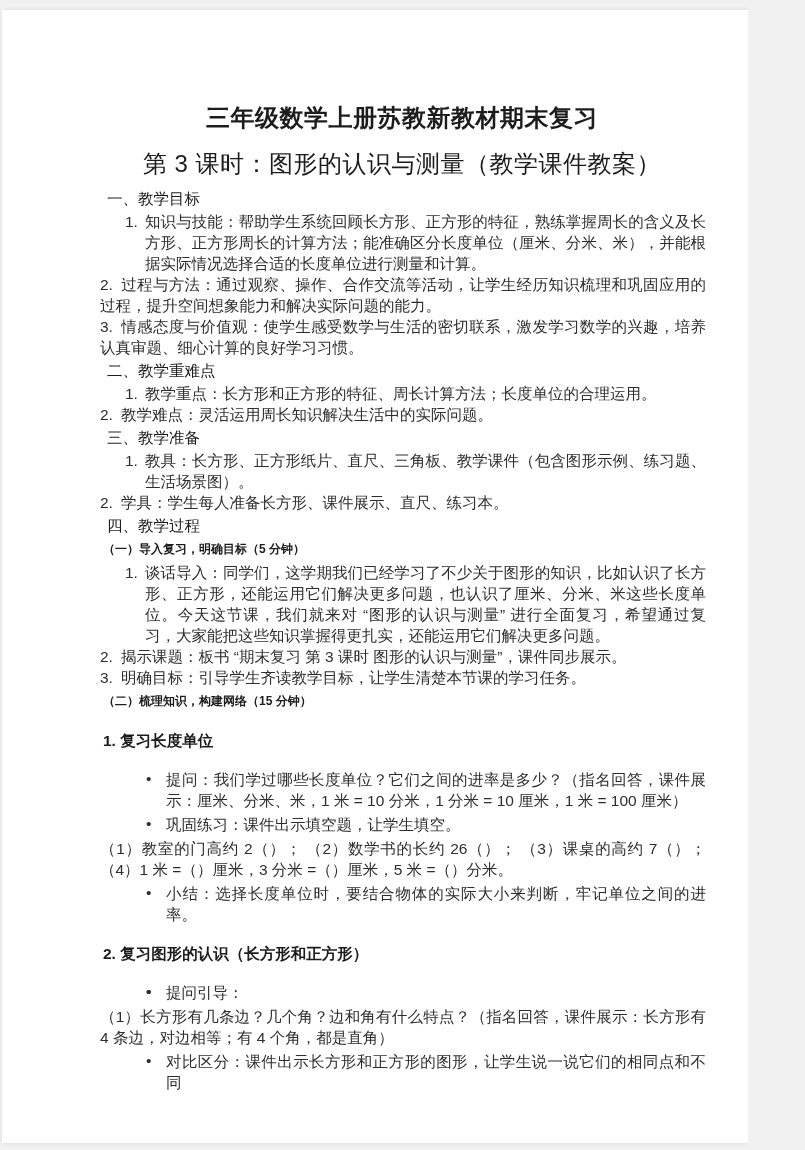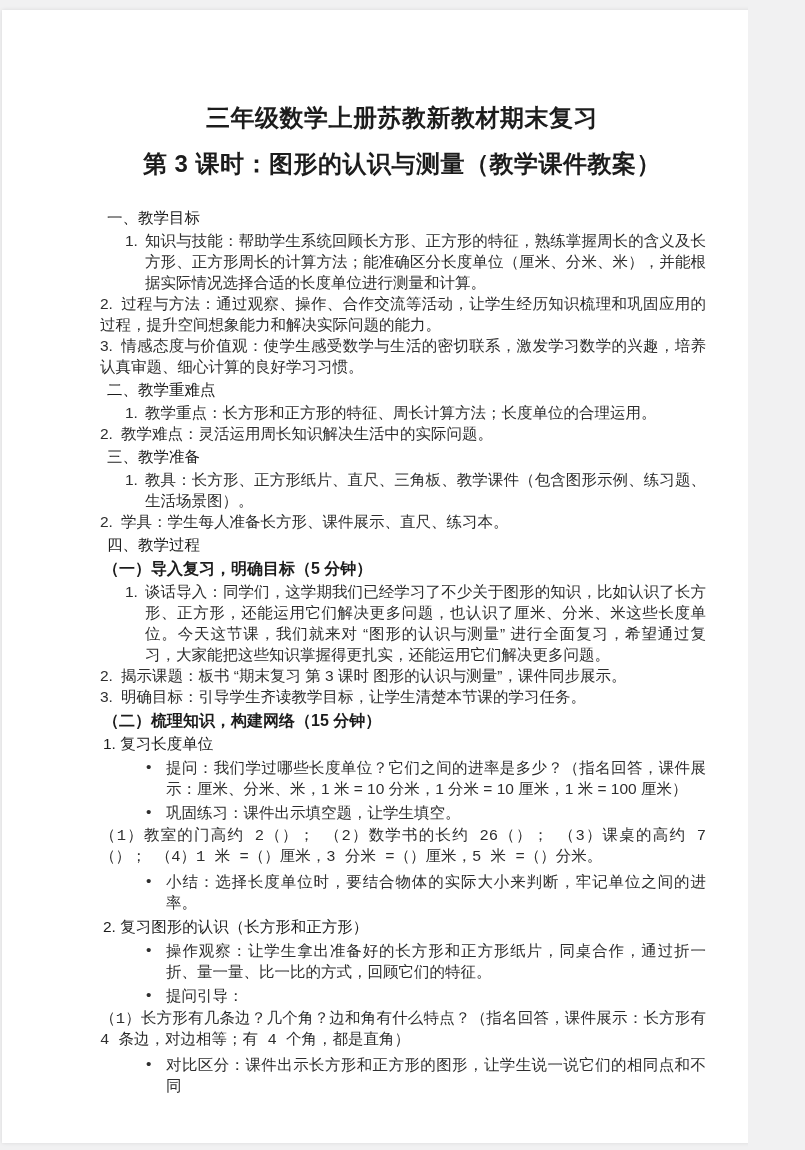--- a/index.html
+++ b/index.html
@@ -13,36 +13,36 @@
     font-family:"Liberation Sans","DejaVu Sans",sans-serif;
   }
   .paper{
     position:absolute; left:2px; top:10px; width:803px; height:1133px;
     background:var(--paper); box-sizing:border-box;
     padding:94px 99px 0 96px; color:var(--text);
     box-shadow:0 0 4px rgba(0,0,0,.10);
   }
   .t1{margin:0; text-align:center; font-weight:bold; font-size:24px;
       line-height:28px; color:var(--heading); letter-spacing:.5px;}
-  .t2{margin:16px 0 27px; text-align:center; font-weight:bold; font-size:24px;
+  .t2{margin:16px 0 8px; text-align:center; font-weight:normal; font-size:24px;
       line-height:32px; color:var(--heading); letter-spacing:.5px;}
   .bodytxt{font-size:15.5px; line-height:21px;}
   .sec{margin:2px 0; padding-left:9px; font-weight:normal; font-size:15.5px;
        color:var(--heading);}
-  .subh{margin:3px 0 2px; padding-left:5px; font-weight:bold; font-size:16px;
+  .subh{margin:3px 0 2px; padding-left:5px; font-weight:bold; font-size:12px;
         color:var(--heading);}
-  .boldline{margin:2px 0; padding-left:5px; font-weight:normal; color:var(--heading);}
+  .boldline{margin:18px 0; padding-left:5px; font-weight:bold; color:var(--heading);}
   p.itm{margin:0; text-align:justify;}
   p.ind{position:relative; padding-left:47px;}
   p.ind .num{position:absolute; left:27px; top:0;}
   p.flush{padding-left:2px;}
   p.flush .numf{display:inline-block; min-width:21px;}
   p.blt{position:relative; margin:3px 0; padding-left:68px; text-align:justify;}
   p.blt .dot{position:absolute; left:48px; top:-1px;}
-  p.plain{margin:0; padding-left:2px; text-align:justify;font-family:Liberation Mono, monospace;}
+  p.plain{margin:0; padding-left:2px; text-align:justify;}
 </style>
 </head>
 <body>
 
 <div class="canvas">
   <div class="paper">
 
     <h1 class="t1">三年级数学上册苏教新教材期末复习</h1>
     <h1 class="t2">第 3 课时：图形的认识与测量（教学课件教案）</h1>
 
@@ -105,21 +105,20 @@
       </p>
       <p class="plain">（1）教室的门高约 2（）； （2）数学书的长约 26（）； （3）课桌的高约 7（）； （4）1 米 =（）厘米，3 分米 =（）厘米，5 米 =（）分米。</p>
       <p class="blt">
         <span class="dot">•</span>
         <span class="txt">小结：选择长度单位时，要结合物体的实际大小来判断，牢记单位之间的进率。</span>
       </p>
 
       <div class="boldline">2. 复习图形的认识（长方形和正方形）</div>
       <p class="blt">
         <span class="dot">•</span>
-        <span class="txt">操作观察：让学生拿出准备好的长方形和正方形纸片，同桌合作，通过折一折、量一量、比一比的方式，回顾它们的特征。</span>
       </p>
       <p class="blt">
         <span class="dot">•</span>
         <span class="txt">提问引导：</span>
       </p>
       <p class="plain">（1）长方形有几条边？几个角？边和角有什么特点？（指名回答，课件展示：长方形有 4 条边，对边相等；有 4 个角，都是直角）</p>
       <p class="blt">
         <span class="dot">•</span>
         <span class="txt">对比区分：课件出示长方形和正方形的图形，让学生说一说它们的相同点和不同</span>
       </p>

